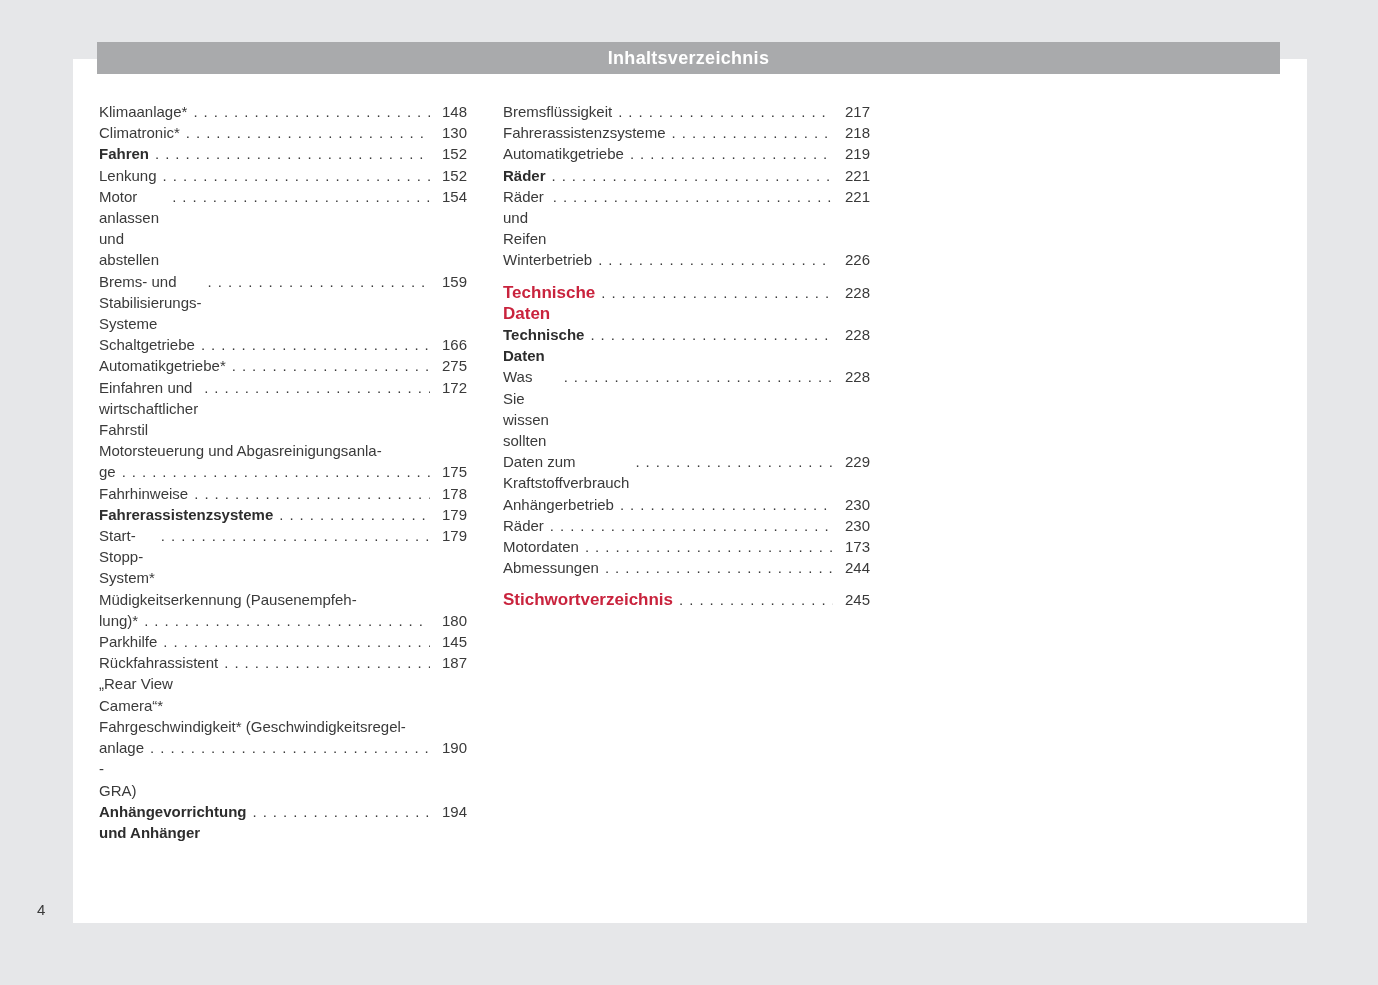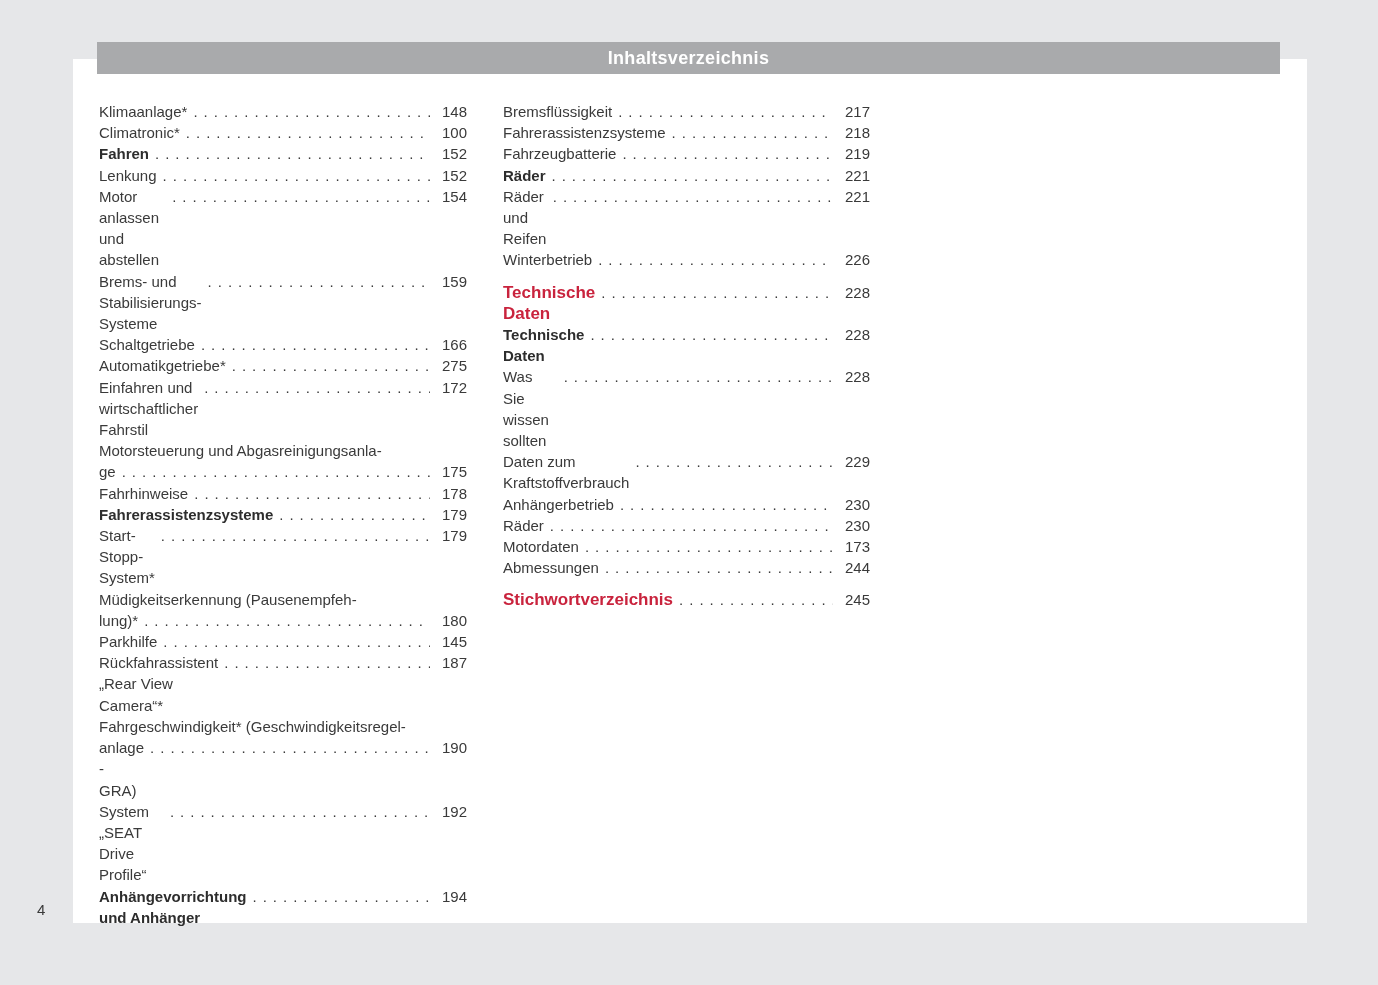--- a/index.html
+++ b/index.html
@@ -32,21 +32,21 @@
     <div class="columns">
       <div class="col" id="col-left">
           <div class="row">
             <span class="t">Klimaanlage*</span>
             <span class="leader"></span>
             <span class="p">148</span>
           </div>
           <div class="row">
             <span class="t">Climatronic*</span>
             <span class="leader"></span>
-            <span class="p">100</span>
+            <span class="p">130</span>
           </div>
           <div class="row bold">
             <span class="t">Fahren</span>
             <span class="leader"></span>
             <span class="p">152</span>
           </div>
           <div class="row">
             <span class="t">Lenkung</span>
             <span class="leader"></span>
             <span class="p">152</span>
@@ -117,45 +117,40 @@
             <span class="leader"></span>
             <span class="p">187</span>
           </div>
           <div class="row">
             <span class="t">Fahrgeschwindigkeit* (Geschwindigkeitsregel-</span>
           </div>
           <div class="row">
             <span class="t">anlage - GRA)</span>
             <span class="leader"></span>
             <span class="p">190</span>
-          </div>
-          <div class="row">
-            <span class="t">System „SEAT Drive Profile“</span>
-            <span class="leader"></span>
-            <span class="p">192</span>
           </div>
           <div class="row bold">
             <span class="t">Anhängevorrichtung und Anhänger</span>
             <span class="leader"></span>
             <span class="p">194</span>
           </div>
         </div>
       <div class="col right" id="col-right">
           <div class="row">
             <span class="t">Bremsflüssigkeit</span>
             <span class="leader"></span>
             <span class="p">217</span>
           </div>
           <div class="row">
             <span class="t">Fahrerassistenzsysteme</span>
             <span class="leader"></span>
             <span class="p">218</span>
           </div>
           <div class="row">
-            <span class="t">Fahrzeugbatterie</span>
+            <span class="t">Automatikgetriebe</span>
             <span class="leader"></span>
             <span class="p">219</span>
           </div>
           <div class="row bold">
             <span class="t">Räder</span>
             <span class="leader"></span>
             <span class="p">221</span>
           </div>
           <div class="row">
             <span class="t">Räder und Reifen</span>

